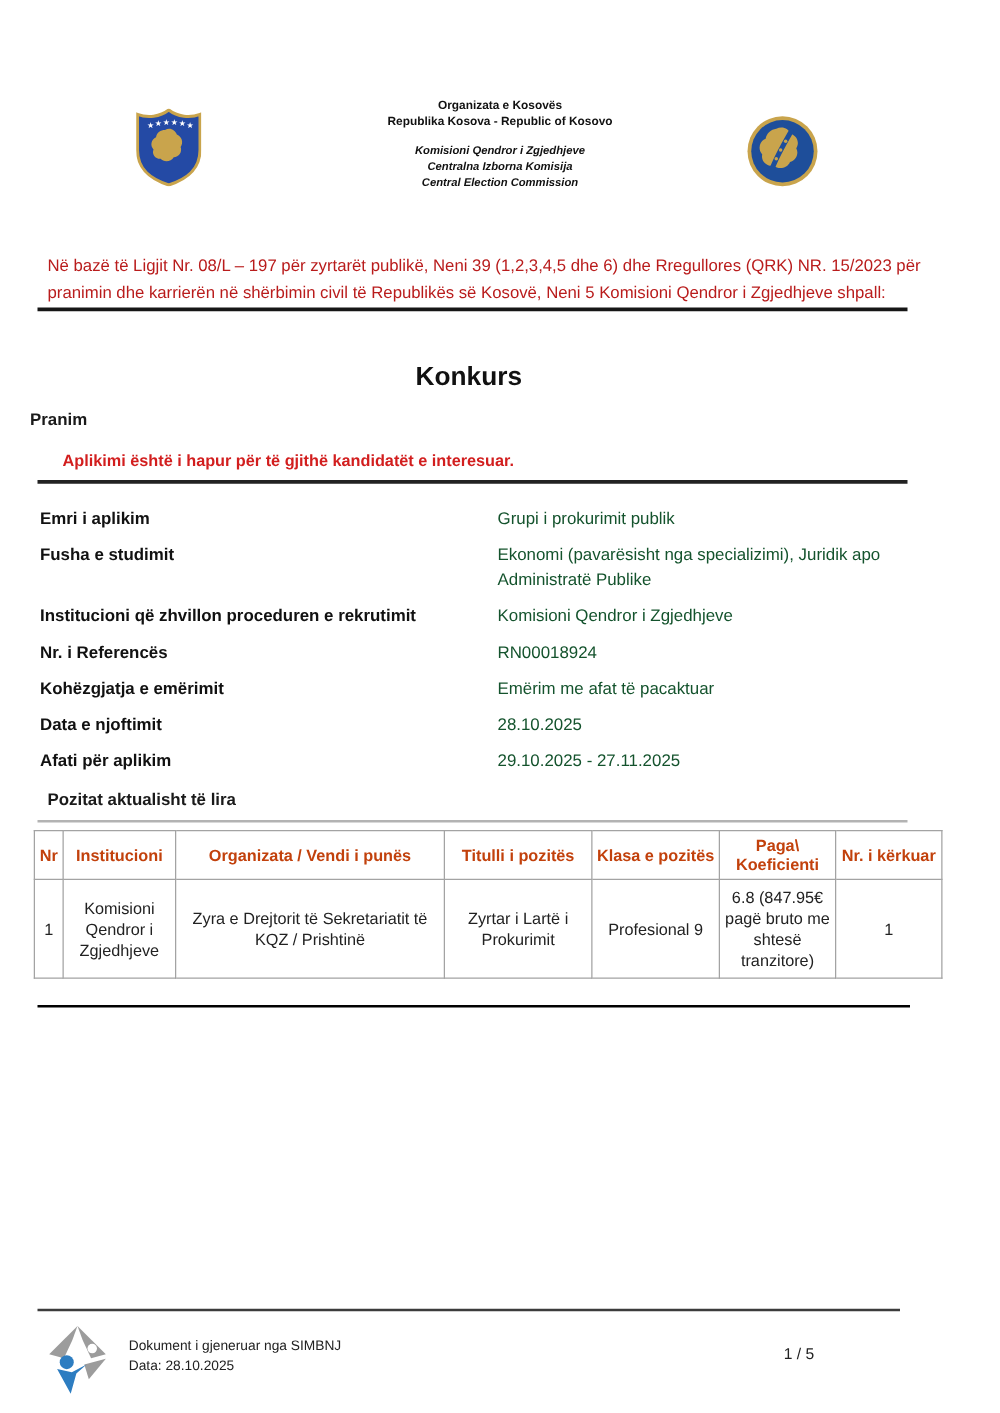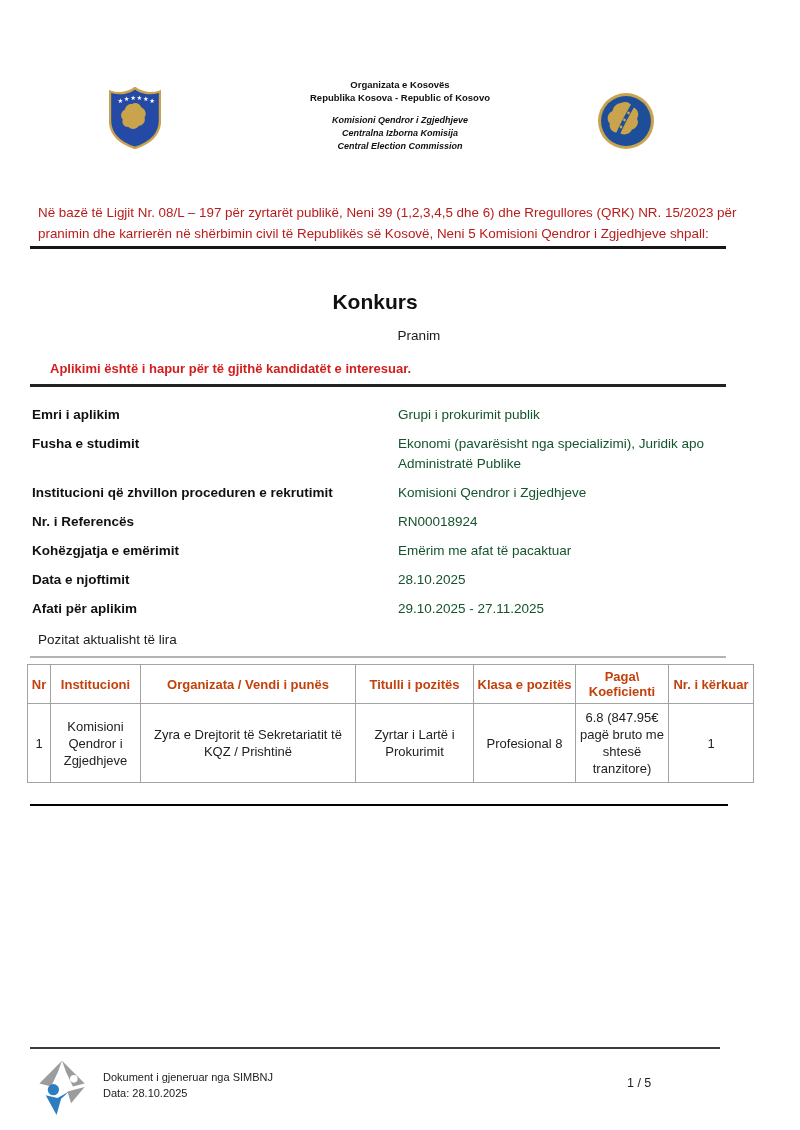--- a/index.html
+++ b/index.html
@@ -14,32 +14,32 @@
   .header-text { width:760px; margin:0 auto; padding-top:78px; text-align:center; }
   .state-line { font-size:9.5px; font-weight:bold; line-height:13px; color:#111; }
   .org-line { font-size:9px; font-weight:bold; font-style:italic; line-height:13px; color:#111; }
   .header-gap { height:10px; }
 
   
   .intro { margin:50px 0 0 38px; width:702px; font-size:13.4px; line-height:20.5px; color:#b91c1c; }
   .rule-heavy { margin:2px 0 0 30px; width:696px; border:none; border-top:3px solid #161616; }
 
   .title { margin-top:40px; width:750px; text-align:center; font-size:21px; font-weight:bold; line-height:26px; color:#111; }
-  .subtitle { margin:12px 0 0 38px; font-size:13.5px; font-weight:normal; line-height:18px;text-align:center; }
+  .subtitle { margin:12px 0 0 24px; font-size:13.5px; font-weight:bold; line-height:18px; }
   .notice { margin:15px 0 0 50px; font-size:13px; font-weight:bold; line-height:18px; color:#d21e1e; }
   .rule-notice { margin:6px 0 0 30px; width:696px; border:none; border-top:3px solid #222; }
 
   
   .details { margin:18px 0 0 32px; }
   .detail-row { display:flex; margin-bottom:9px; font-size:13.5px; line-height:20px; }
   .detail-label { width:366px; font-weight:bold; color:#111; }
   .detail-value { width:322px; color:#14532d; }
 
   
-  .section-heading { margin:12px 0 7px 38px; font-size:13.5px; font-weight:normal; line-height:18px; }
+  .section-heading { margin:12px 0 7px 38px; font-size:13.5px; font-weight:bold; line-height:18px; }
   .rule-light { margin:0 0 0 30px; width:696px; border:none; border-top:2px solid #b3b3b3; }
   table.positions { margin:6px 0 0 27px; width:726px; border-collapse:collapse; table-layout:fixed; }
   table.positions th, table.positions td { border:1px solid #a3a3a3; text-align:center; vertical-align:middle; }
   table.positions th { font-size:13px; font-weight:bold; padding:4px 2px; height:34px; color:#c2410c; }
   table.positions td { font-size:13px; padding:5px 3px; height:64px; color:#222; line-height:17px; }
   .rule-table-end { margin:21px 0 0 30px; width:698px; border:none; border-top:2px solid #000; }
 
   
   .footer { position:absolute; left:0; top:1047px; width:714px; }
   .footer-rule { margin-left:30px; width:690px; border:none; border-top:2px solid #3c3c3c; }
@@ -147,21 +147,21 @@
         <th>Paga\ Koeficienti</th>
         <th>Nr. i kërkuar</th>
       </tr>
     </thead>
     <tbody>
       <tr>
         <td>1</td>
         <td>Komisioni Qendror i Zgjedhjeve</td>
         <td>Zyra e Drejtorit të Sekretariatit të KQZ / Prishtinë</td>
         <td>Zyrtar i Lartë i Prokurimit</td>
-        <td>Profesional 8</td>
+        <td>Profesional 9</td>
         <td>6.8 (847.95€ pagë bruto me shtesë tranzitore)</td>
         <td>1</td>
       </tr>
     </tbody>
   </table>
   <hr class="rule-table-end">
 
   <div class="footer">
     <hr class="footer-rule">
     <div class="footer-body">

